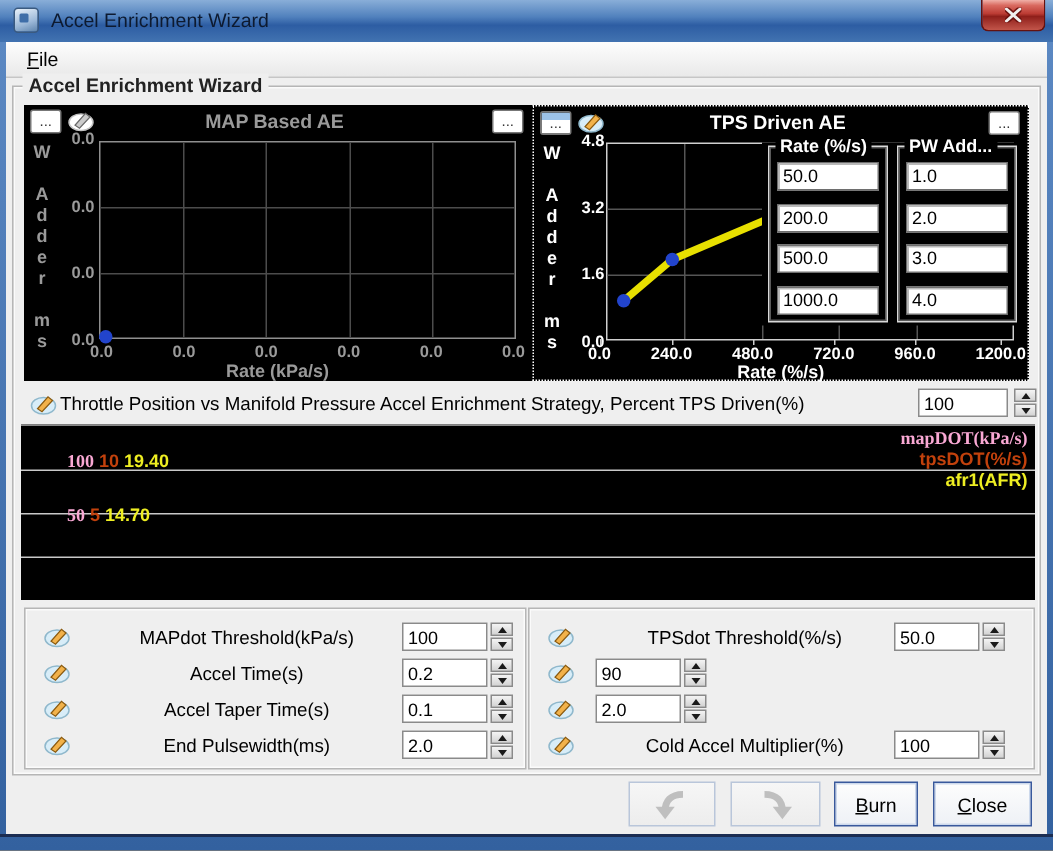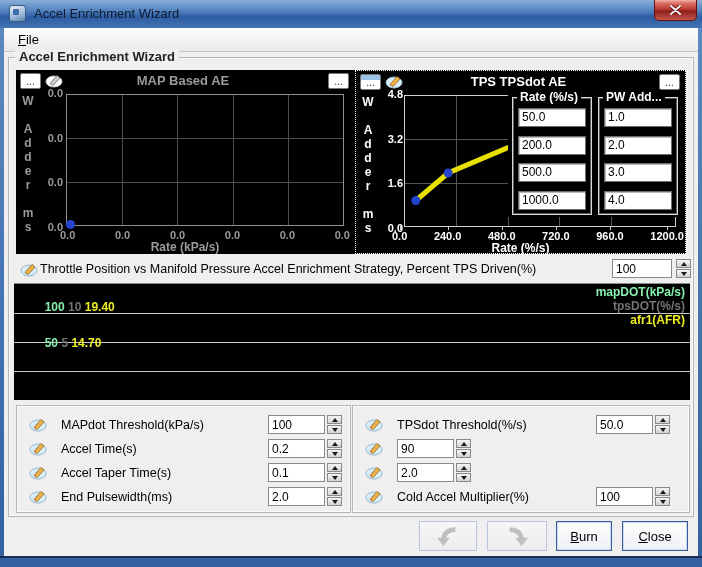--- a/index.html
+++ b/index.html
@@ -100,31 +100,31 @@
   .spin i.up::after { border-bottom:4px solid #1a1a1a; }
   .spin i.dn::after { border-top:4px solid #1a1a1a; }
   .strategy .field { left:598px; top:1px; width:60px; }
   .strategy .spin { left:662px; top:1px; }
 
   
   .strip { position:absolute; left:10px; top:255px; width:676px; height:117px; background:#000; border-top:1px solid #888; }
   .strip .hline { position:absolute; left:0; right:0; height:1px; background:#c9c9c9; }
   .strip-row { position:absolute; left:4px; font-size:12px; font-weight:bold; white-space:pre; }
   .strip-row b { font-weight:bold; }
-  .c-map { color:#86efac; } .c-tps { color:#737373; } .c-afr { color:#eeee22; }
+  .c-map { color:#f9a8d4;font-family:Liberation Serif, serif; } .c-tps { color:#c2410c; } .c-afr { color:#eeee22; }
   .strip-legend { position:absolute; right:5px; top:1px; text-align:right; font-size:12px; font-weight:bold; line-height:14px; }
 
   
   .settings { position:absolute; top:377px; height:108px; padding:9px 8px 6px 8px;
               display:flex; flex-direction:column; justify-content:space-between; }
   #map-settings { left:12px; width:335px; }
   #tps-settings { left:348px; width:338px; padding-right:19px; }
   .set-row { position:relative; height:19px; display:flex; align-items:center; }
   .set-row .p-icon { position:static; margin:0 14px 0 4px; flex:0 0 18px; }
-  .set-row .slabel { flex:1; font-size:12.5px; color:#000; }
+  .set-row .slabel { flex:1; font-size:12.5px; color:#000;text-align:center; }
   .set-row .field { position:static; width:57px; }
   .set-row .spin { position:static; margin-left:2px; }
 
   
   .footer-btn { position:absolute; top:493px; height:30px; cursor:pointer;
                 border:1px solid #b9c6da; background:linear-gradient(180deg,#f6f6f6,#ededed);
                 display:flex; align-items:center; justify-content:center; font-size:13px; color:#000; }
   .footer-btn.text { border:1px solid #39599c; box-shadow:inset 0 0 0 1px #cdd9ec; background:linear-gradient(180deg,#fdfdfd,#eef1f6); }
   #undo-btn { left:415px; width:58px; }
   #redo-btn { left:483px; width:60px; }
@@ -214,21 +214,21 @@
         <div class="xlabel">Rate (kPa/s)</div>
       </div>
 
       <div class="chart-panel" id="tps-panel">
         <button class="dots-btn left blue">...</button>
         <span class="pencil">
           <svg width="18" height="15" viewBox="0 0 18 14">
               <use href="#pencil-def"></use>
             </svg>
         </span>
-        <div class="chart-title">TPS TPSdot AE</div>
+        <div class="chart-title">TPS Driven AE</div>
         <button class="dots-btn right">...</button>
         <div class="ylab">W
 
 A
 d
 d
 e
 r
 
 m

